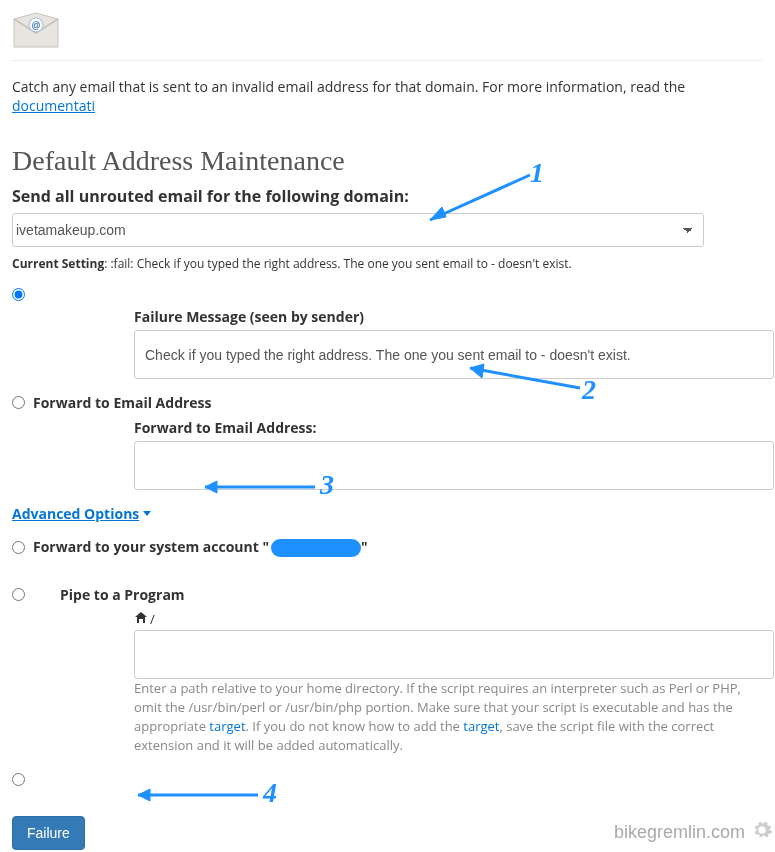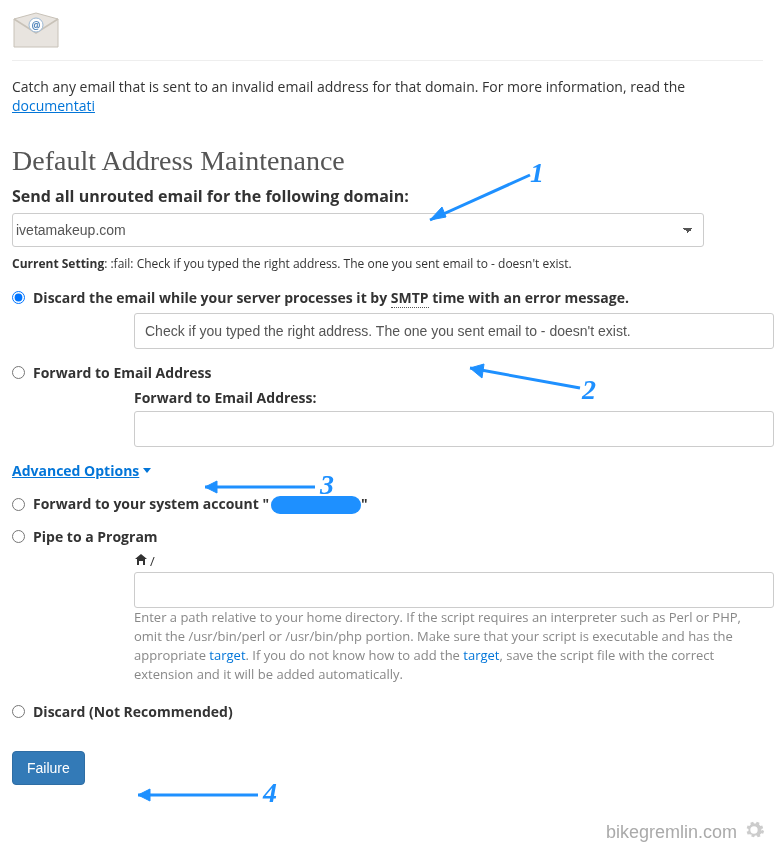--- a/index.html
+++ b/index.html
@@ -49,21 +49,21 @@
   }
   .setting-line { margin: 8px 0 16px; font-size:12px; }
   .radio-row { display:flex; align-items:center; margin: 6px 0; font-size:14px; }
   .radio-row input[type=radio]{ margin: 0 8px 0 0; }
   .radio-label { font-weight:700; }
   .radio-label-normal { font-weight:700; }
   .sub-block { padding-left: 122px; }
   .sub-block-pipe{ padding-left: 122px; }
   .sub-label { font-weight:700; margin-top:2px; margin-bottom:4px; display:block; font-size:14px;}
   input[type=text]{
-    width: 640px; height: 36px;
+    width: 640px; height: 49px;
     border:1px solid #ccc; border-radius:3px;
     padding: 6px 10px; font-size:14px; color:#555;
   }
   .pipe-input{ width: 622px; }
   .help-text { color:#888; font-size:13px; line-height:1.45; width:628px; }
   .help-text .tlink{ color:#0275d8; text-decoration:none; }
   .adv-link { color:#0275d8; font-weight:700; text-decoration:underline; display:inline-flex; align-items:center; margin:14px 0 8px; }
   .caret-down { display:inline-block; width:0;height:0; margin-left:4px;
     border-left:4px solid transparent; border-right:4px solid transparent; border-top:5px solid #0275d8;}
   .smtp { border-bottom:1px dotted #555; cursor:help; }
@@ -71,21 +71,21 @@
     display:inline-block; padding:8px 14px; background:#337ab7; color:#fff;
     border:1px solid #2e6da4; border-radius:4px; font-size:14px; cursor:pointer;
     margin-top: 24px;
   }
   .redact {
     display:inline-block; width:90px; height:18px; background:#1e90ff; border-radius:9px;
     vertical-align:middle; margin-left:2px;
   }
   .path-prefix{ display:flex; align-items:center; gap:2px; margin-bottom:2px; font-size:13px; color:#333;}
   .watermark {
-    position:absolute; bottom:6px; right:10px; color:#aaa; font-size:18px;
+    position:absolute; bottom:6px; right:2px; color:#aaa; font-size:18px;
     display:flex; align-items:center; gap:6px; font-family: sans-serif;
   }
   
   .anno { position:absolute; pointer-events:none; color:#1e90ff; font-weight:700;}
   .anno .num { font-family: Georgia, 'Times New Roman', serif; font-size:28px; font-style:italic; font-weight:700; }
   svg.arrow line, svg.arrow polygon { stroke:#1e90ff; fill:#1e90ff; }
 </style>
 </head>
 <body>
 
@@ -116,25 +116,23 @@
   <option>ivetamakeup.com</option>
 </select>
 
 <div class="setting-line">
   <b>Current Setting</b><span>: :fail: Check if you typed the right address. The one you sent email to - doesn't exist.</span>
 </div>
 
 
 <div class="radio-row">
   <input type="radio" name="opt" checked="" style="">
-  <span class="radio-label">
-    <span>Discard the email while your server processes it by </span><span class="smtp">SMTP</span><span> time with an error message.</span>
-  </span>
 </div>
 <div class="sub-block">
+  <span class="sub-label">Failure Message (seen by sender)</span>
   <input type="text" value="Check if you typed the right address. The one you sent email to - doesn't exist." style="">
 </div>
 
 
 <div class="radio-row" style="margin-top:14px;">
   <input type="radio" name="opt" style="">
   <span class="radio-label-normal">Forward to Email Address</span>
 </div>
 <div class="sub-block">
   <span class="sub-label">Forward to Email Address:</span>
@@ -149,21 +147,21 @@
 
 
 <div class="radio-row">
   <input type="radio" name="opt" style="">
   <span class="radio-label-normal">
     <span>Forward to your system account "</span><span class="redact"></span><span>"</span>
   </span>
 </div>
 
 
-<div class="radio-row" style="margin-top:13px;">
+<div class="radio-row" style="margin-top:28px;gap:27px;">
   <input type="radio" name="opt" style="">
   <span class="radio-label-normal">Pipe to a Program</span>
 </div>
 <div class="sub-block-pipe">
   <div class="path-prefix">
     <span>
       <svg width="14" height="13" viewBox="0 0 14 13">
           <path d="M7 1 L13 6 L11 6 L11 12 L9 12 L9 8 L5 8 L5 12 L3 12 L3 6 L1 6 Z" fill="#333"></path>
         </svg>
     </span>
@@ -171,21 +169,20 @@
   </div>
   <input type="text" class="pipe-input" value="" style="">
   <div class="help-text">
     <span>Enter a path relative to your home directory. If the script requires an interpreter such as Perl or PHP, omit the /usr/bin/perl or /usr/bin/php portion. Make sure that your script is executable and has the appropriate </span><a href="#" class="tlink">target</a><span>. If you do not know how to add the </span><a href="#" class="tlink">target</a><span>, save the script file with the correct extension and it will be added automatically.</span>
   </div>
 </div>
 
 
 <div class="radio-row" style="margin-top:18px;">
   <input type="radio" name="opt" style="">
-  <span class="radio-label-normal">Discard (Not Recommended)</span>
 </div>
 
 
 <button class="btn-primary">Failure</button>
 
 
 <div class="watermark">
   <span>bikegremlin.com</span>
   <span>
     <svg width="22" height="22" viewBox="0 0 24 24">

